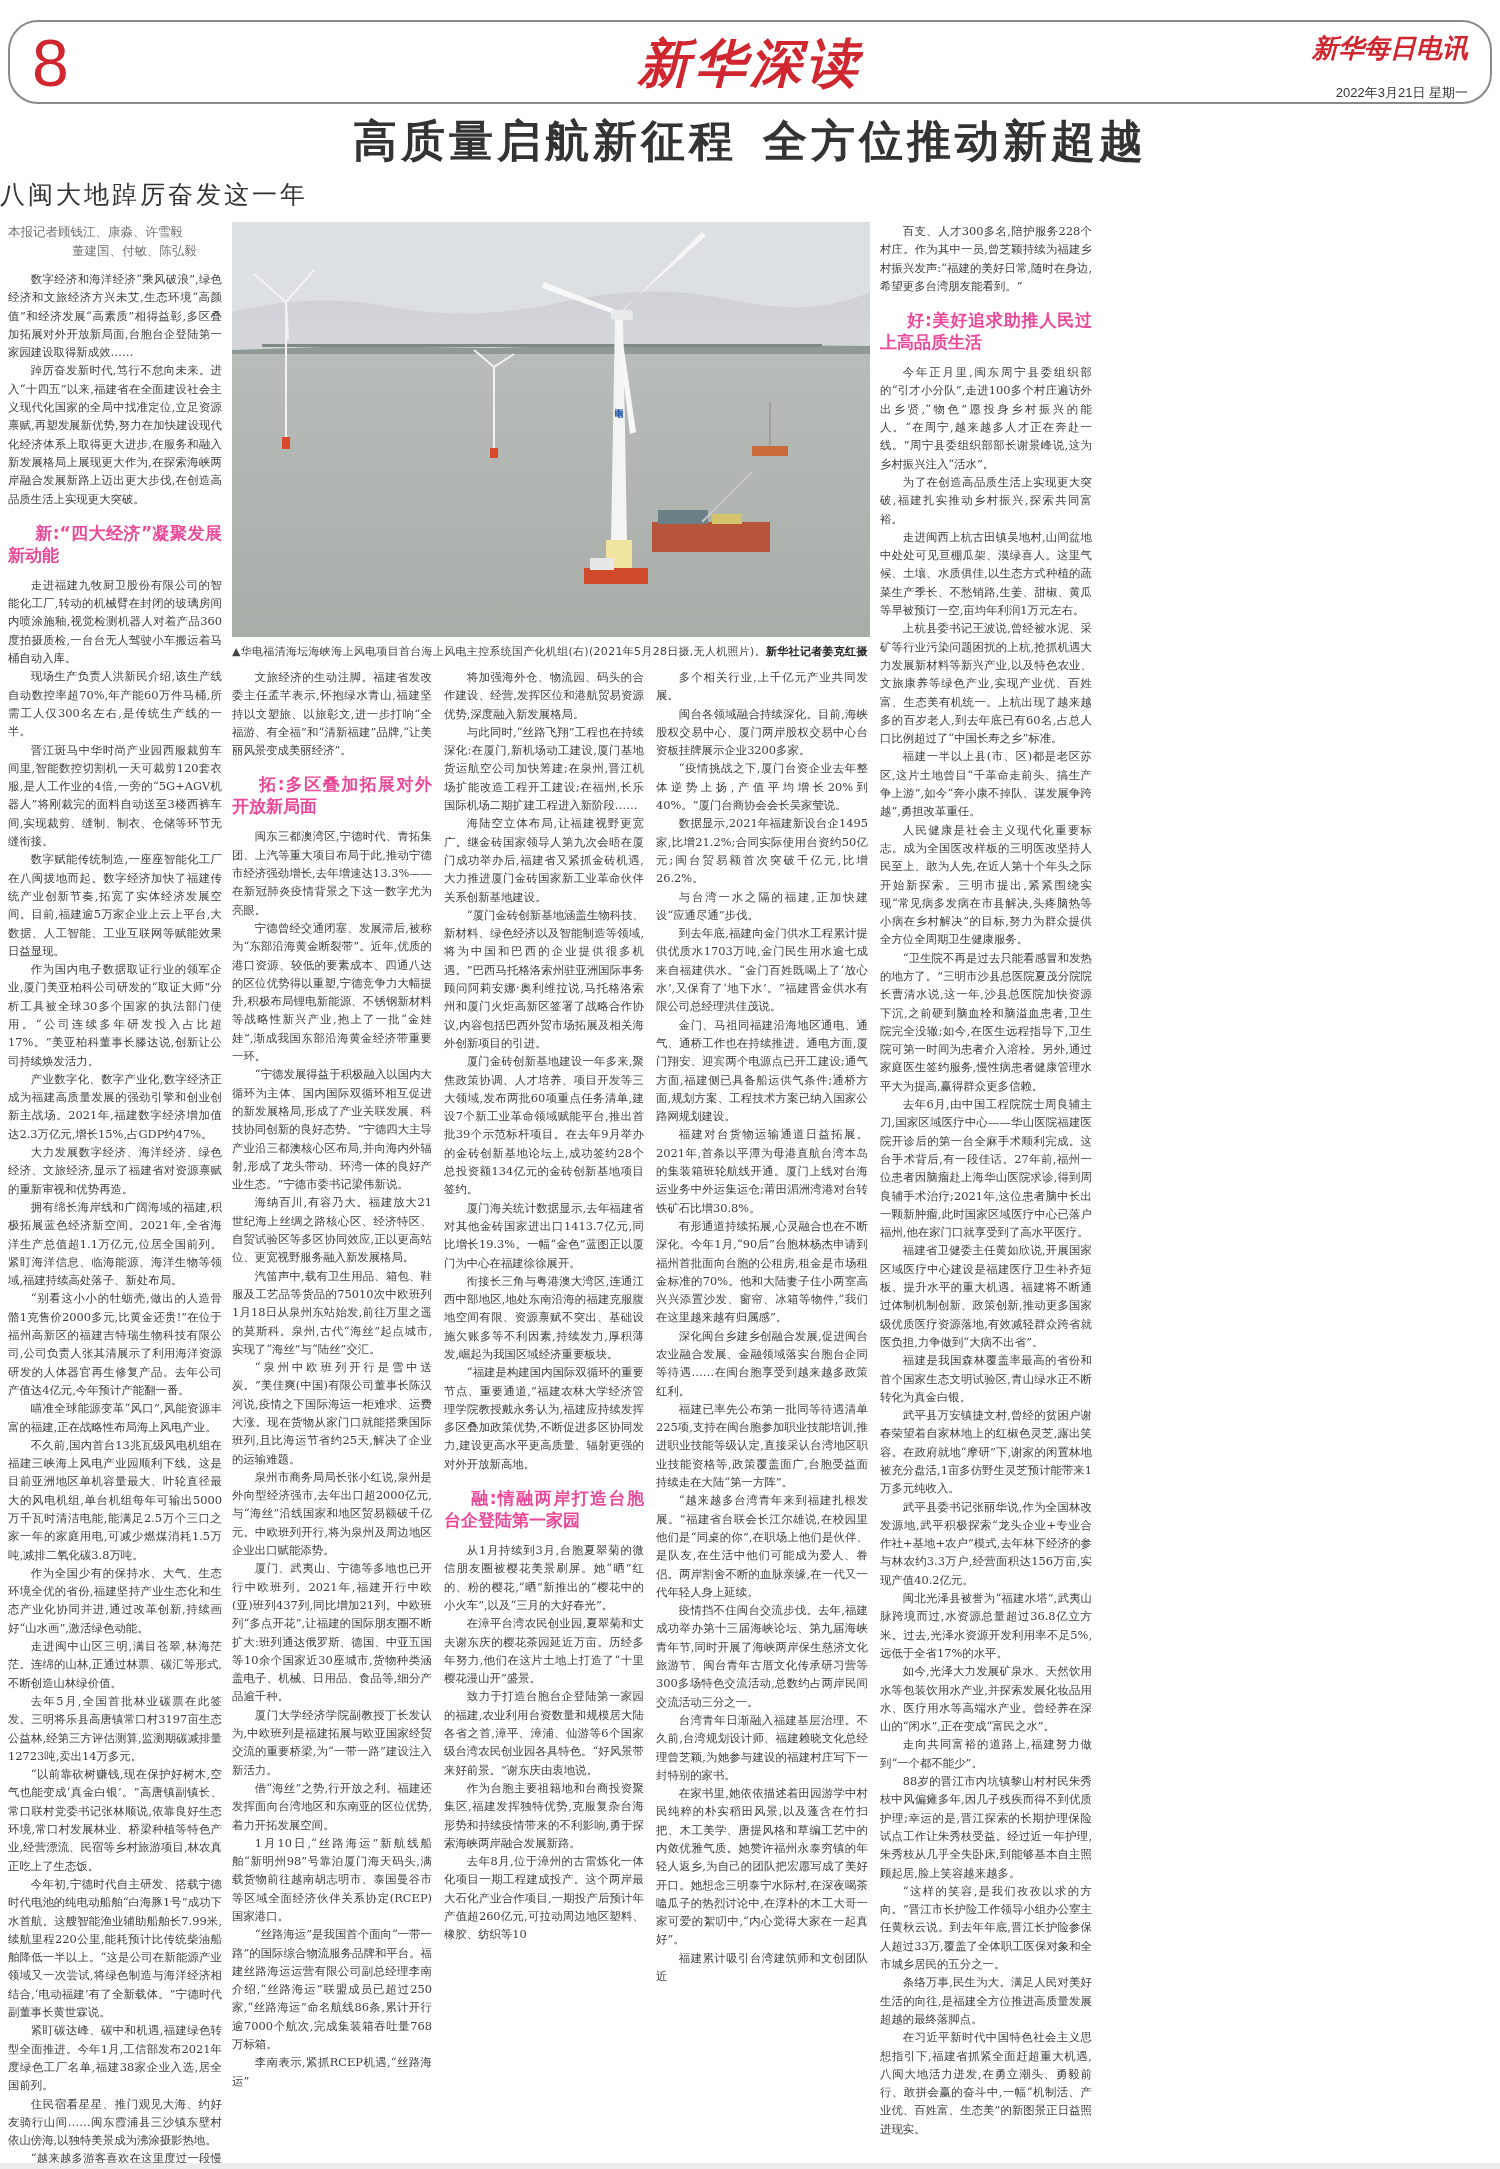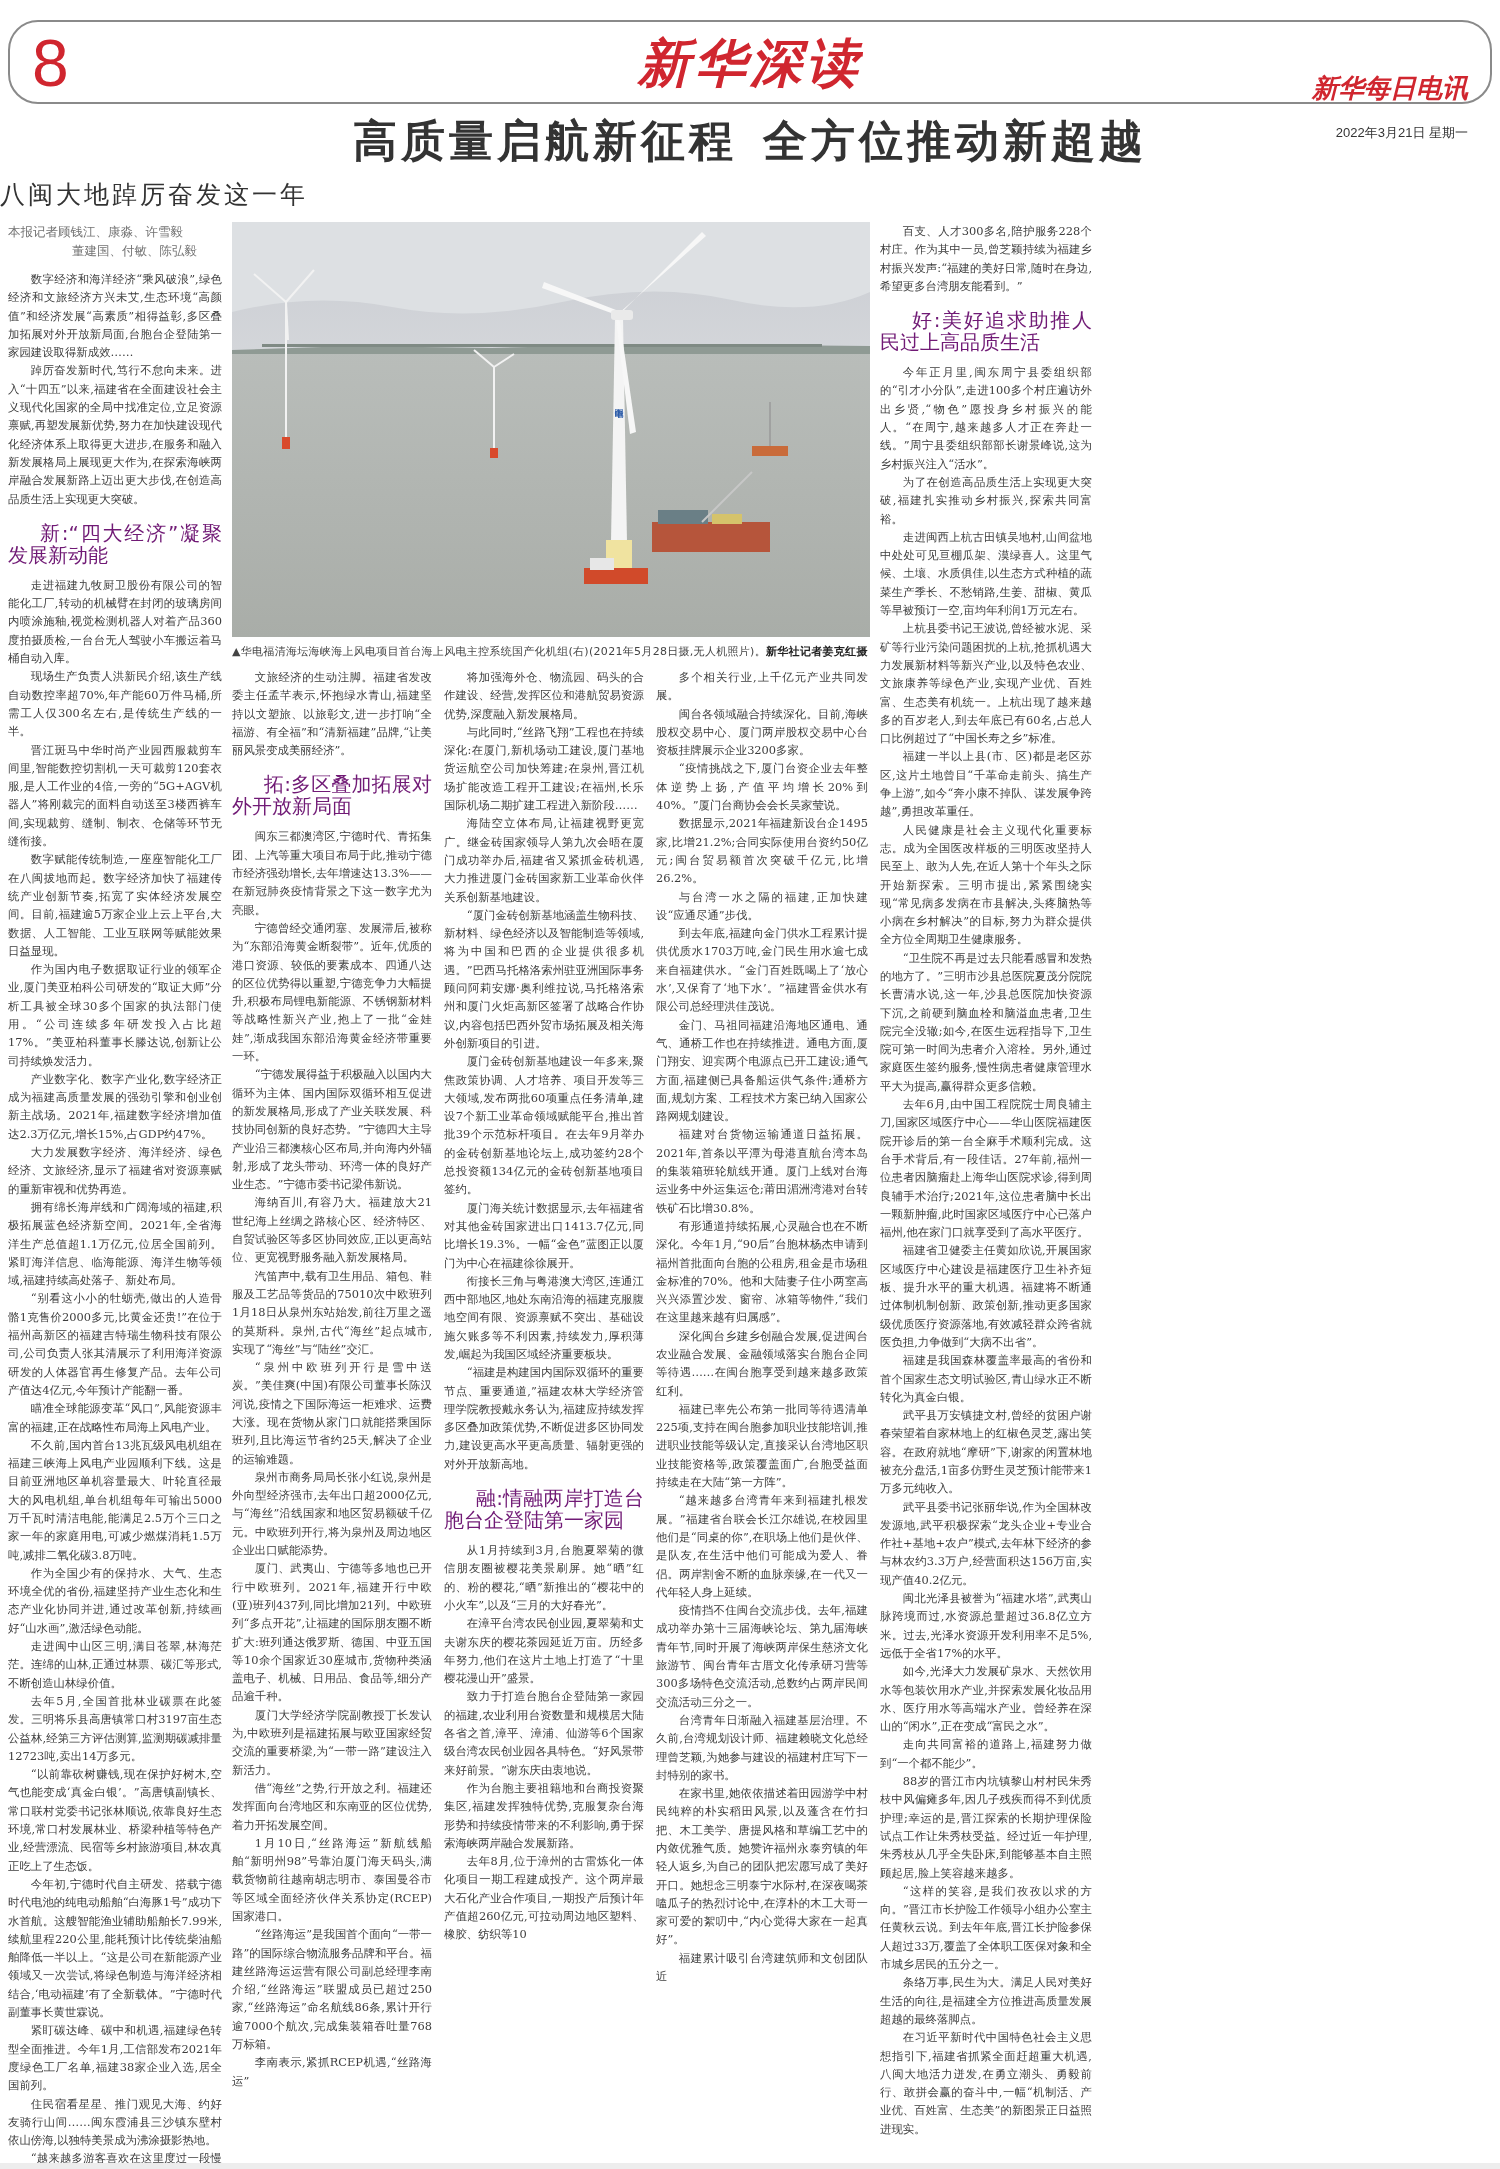--- a/index.html
+++ b/index.html
@@ -1,30 +1,30 @@
 <!DOCTYPE html>
 <html><head>
 <meta charset="utf-8">
 <style>
   html,body{margin:0;padding:0;background:#ffffff;}
   body{width:1500px;height:2169px;position:relative;overflow:hidden;font-family:"DejaVu Serif","Liberation Serif",serif;color:#3a3a3a;}
   .masthead{position:absolute;left:8px;top:20px;width:1484px;height:84px;border:2px solid #8a8a8a;border-radius:30px;box-sizing:border-box;background:#fff;}
   .page-num{position:absolute;left:22px;top:6px;font-family:"Liberation Sans",sans-serif;font-size:66px;color:#d0262f;font-weight:400;line-height:70px;}
   .section-title{position:absolute;left:0;right:0;top:6px;text-align:center;font-family:"DejaVu Serif",serif;font-size:52px;color:#d0262f;font-weight:bold;font-style:italic;letter-spacing:4px;line-height:70px;}
   .brand{position:absolute;right:22px;top:10px;text-align:right;}
-  .brand-name{font-family:"DejaVu Serif",serif;font-size:26px;color:#d0262f;font-weight:bold;font-style:italic;line-height:32px;margin-top:40px;}
+  .brand-name{font-family:"DejaVu Serif",serif;font-size:26px;color:#d0262f;font-weight:bold;font-style:italic;line-height:32px;}
   .brand-date{font-family:"Liberation Sans",sans-serif;font-size:13px;color:#333;margin-top:20px;}
   .headline{position:absolute;left:0;right:0;top:112px;text-align:center;font-family:"DejaVu Sans",sans-serif;font-weight:bold;font-size:44px;color:#333;letter-spacing:4px;}
   .headline .gap{display:inline-block;width:26px;}
   .subtitle{position:absolute;left:0;right:0;top:178px;text-align:left;font-family:"DejaVu Sans",sans-serif;font-size:25px;color:#333;letter-spacing:3px;}
   .col{position:absolute;font-size:11.4px;line-height:18.3px;text-align:justify;color:#3d3d3d;}
   .col p{margin:0;text-indent:2em;}
   .byline{font-family:"DejaVu Sans",sans-serif;font-size:12.5px;line-height:19px;color:#737373;margin:0 0 10px 0;}
   .byline .l2{padding-left:64px;display:block;}
-  .subhead{font-family:"DejaVu Sans",sans-serif;font-weight:normal;font-size:20px;line-height:22px;color:#701a75;margin:14px 0 10px 0;text-indent:1.6em;}
+  .subhead{font-family:"DejaVu Sans",sans-serif;font-weight:bold;font-size:17px;line-height:22px;color:#ec4899;margin:14px 0 10px 0;text-indent:1.6em;}
   .photo{position:absolute;left:232px;top:222px;width:638px;height:415px;overflow:hidden;}
   .caption{position:absolute;left:232px;top:644px;width:660px;font-family:"DejaVu Sans",sans-serif;font-size:11px;color:#444;letter-spacing:0.3px;white-space:nowrap;}
   .caption .credit{font-weight:bold;color:#222;}
   .divider{position:absolute;left:0;right:0;bottom:0;height:6px;background:#ededed;}
 </style>
 </head>
 <body>
 
 <div class="masthead">
   <div class="page-num">8</div>

